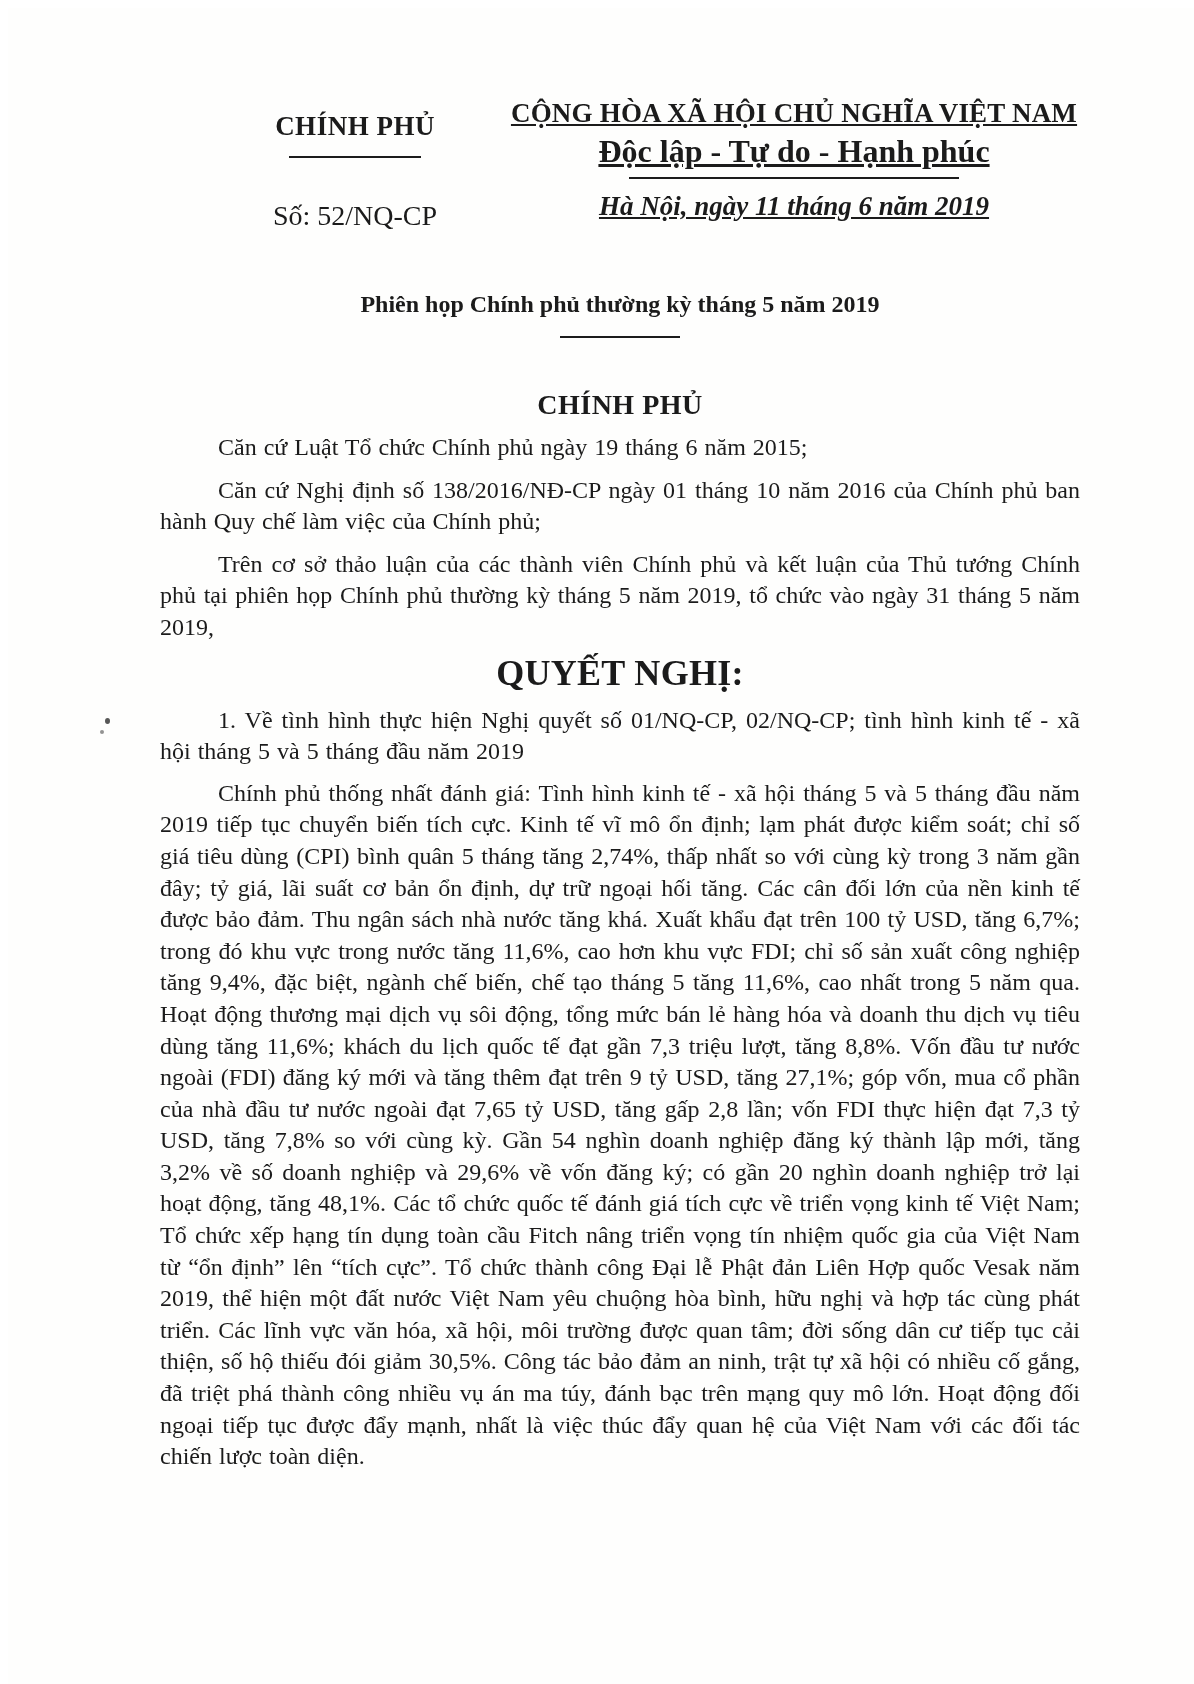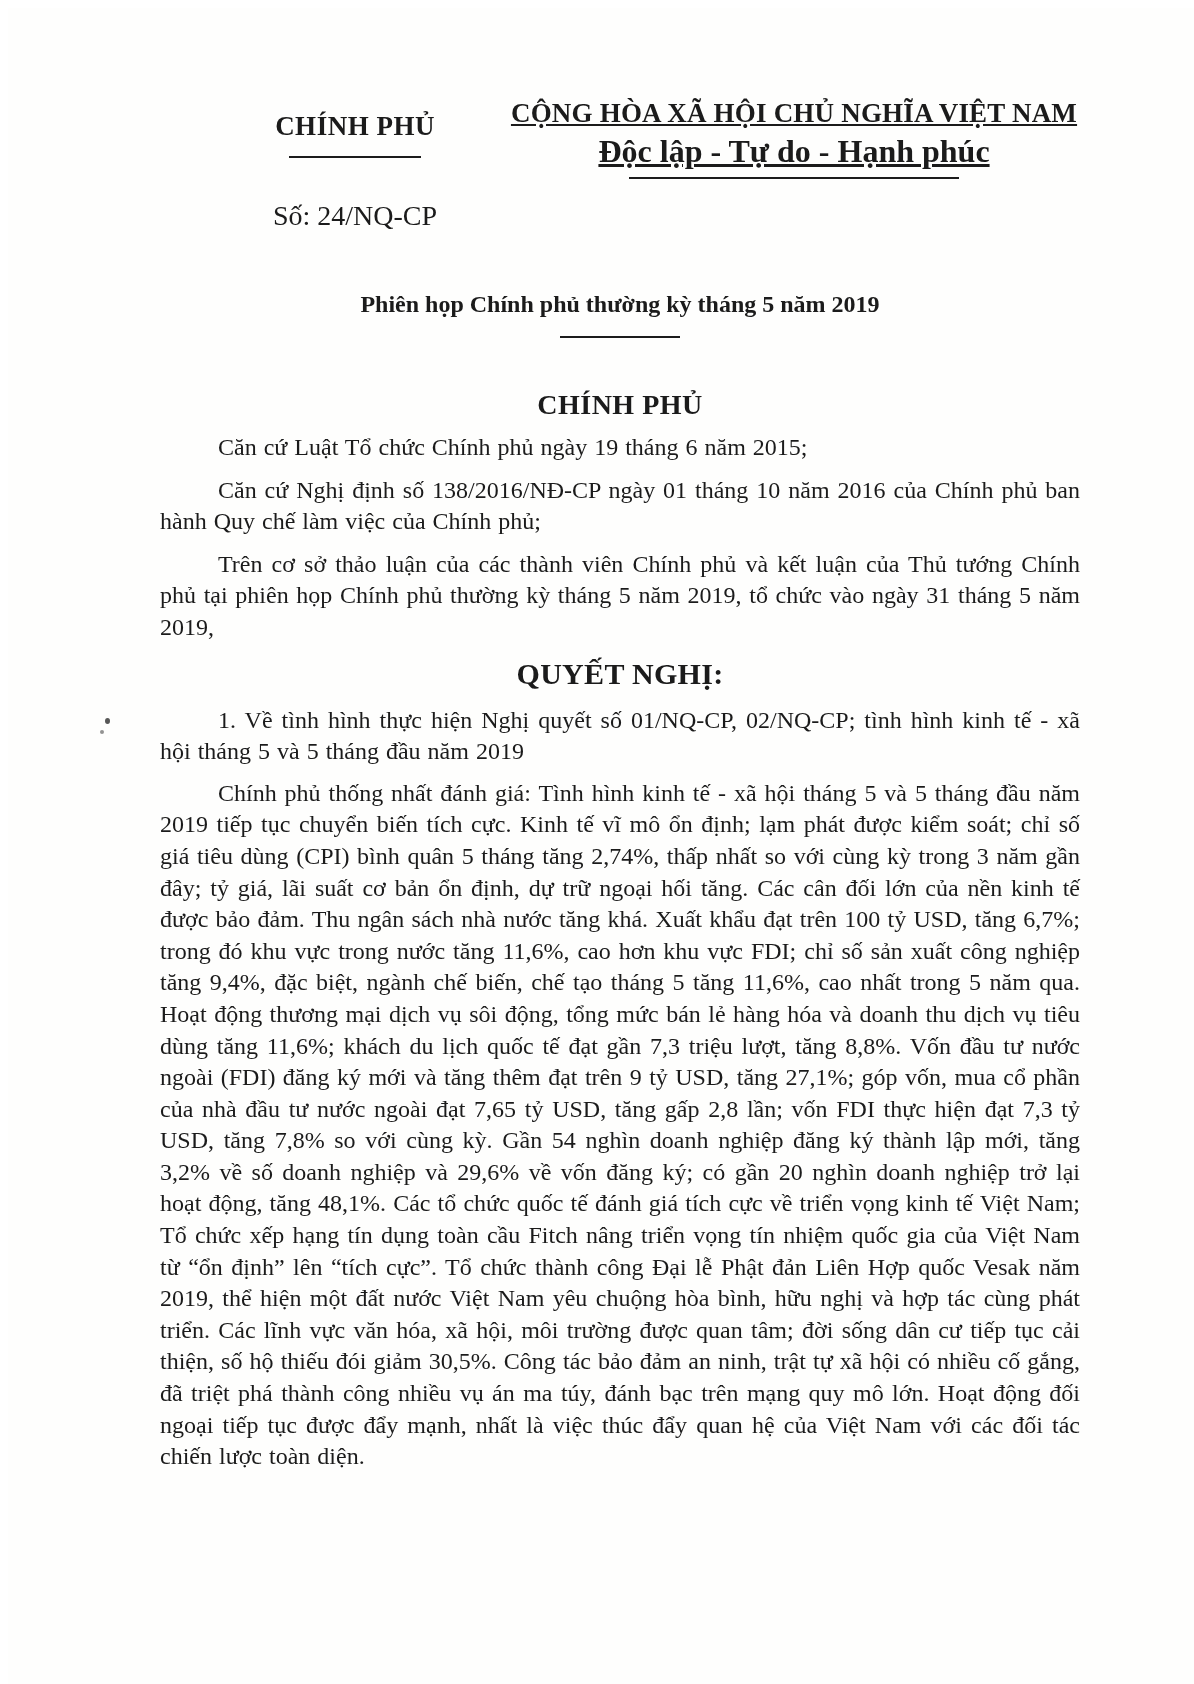--- a/index.html
+++ b/index.html
@@ -67,46 +67,47 @@
     text-align: justify;
     text-indent: 58px;
     word-spacing: 1px;
   }
   .preamble-1 { margin-top: 10px; }
   .preamble-2 { margin-top: 11px; }
   .preamble-3 { margin-top: 11px; }
 
   .resolves-heading {
     text-align: center;
-    font-size: 30px; font-weight: bold; line-height: 35px;
+    font-size: 36px; font-weight: bold; line-height: 35px;
     margin-top: 12px; letter-spacing: .3px;
   }
   .section-heading { margin-top: 14px; }
   .body-text { margin-top: 10px; }
 
   
   .artifact { position: absolute; background: #3a3a3a; border-radius: 50%; }
   .artifact-1 { left: 97px; top: 710px; width: 5px; height: 6px; opacity: .85; }
   .artifact-2 { left: 92px; top: 722px; width: 4px; height: 4px; opacity: .55; }
 </style>
 </head>
 <body>
 
 <div class="page">
 
   <div class="doc-header">
     <div class="header-left">
       <div class="org-name">CHÍNH PHỦ</div>
       <div class="rule-left"></div>
-      <div class="doc-number">Số: 24/NQ-CP</div>
+      <div class="doc-number">Số: 52/NQ-CP</div>
     </div>
     <div class="header-right">
       <div class="national-title">CỘNG HÒA XÃ HỘI CHỦ NGHĨA VIỆT NAM</div>
       <div class="national-motto">Độc lập - Tự do - Hạnh phúc</div>
       <div class="rule-right"></div>
+      <div class="place-date">Hà Nội, ngày 11 tháng 6 năm 2019</div>
     </div>
   </div>
 
   <div class="title-block">
     <div class="doc-subject">Phiên họp Chính phủ thường kỳ tháng 5 năm 2019</div>
     <div class="rule-title"></div>
   </div>
 
   <div class="issuer-heading">CHÍNH PHỦ</div>
 

